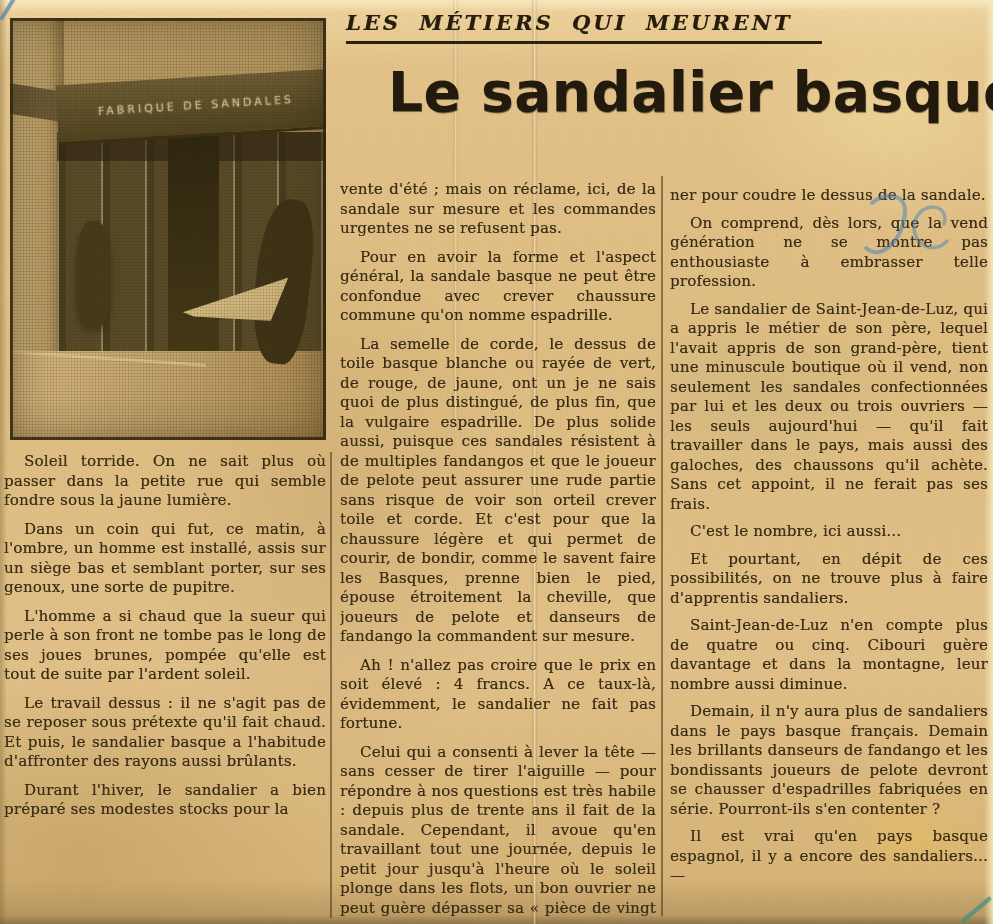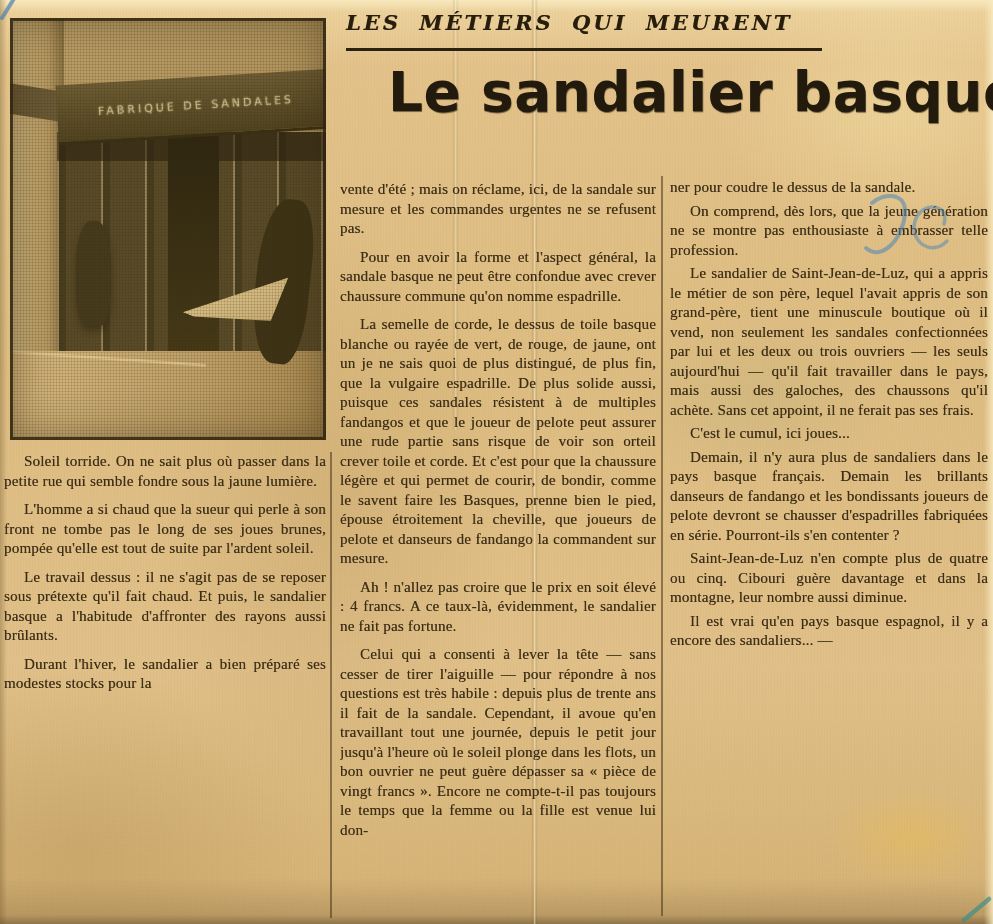--- a/index.html
+++ b/index.html
@@ -59,37 +59,37 @@
     clip-path:polygon(0 100%,100% 0,100% 65%,14% 100%);}
   .ph-halftone{inset:0;opacity:.5;
     background-image:radial-gradient(rgba(54,42,19,.55) .8px,transparent 1.15px);
     background-size:3px 3px;}
   .ph-vignette{inset:0;box-shadow:inset 0 0 0 3px rgba(48,38,16,.85),inset 0 0 44px rgba(52,40,16,.5);}
 
   
   .kicker{position:absolute;left:346px;top:10px;
     font-family:"DejaVu Serif",serif;font-style:italic;font-weight:bold;
     font-size:21px;letter-spacing:3px;word-spacing:8px;color:#261d0c;
-    padding:0 30px 13px 0;border-bottom:3px solid #2a2110;white-space:nowrap;
+    padding:0 30px 6px 0;border-bottom:3px solid #2a2110;white-space:nowrap;
     text-shadow:.4px .4px .6px rgba(40,30,12,.6);}
   .headline{position:absolute;left:388px;top:60px;margin:0;
     font-family:"DejaVu Sans",sans-serif;font-weight:bold;font-size:55px;
     letter-spacing:.5px;color:#221a0c;white-space:nowrap;
     text-shadow:.6px .6px .8px rgba(30,22,8,.55);}
 
   
   .col{position:absolute;font-size:15px;line-height:19.5px;text-align:justify;
     letter-spacing:.2px;overflow:hidden;
     text-shadow:.35px .35px .45px rgba(58,44,21,.55);}
-  .col p{margin:0 0 9px;text-indent:20px;font-family:Liberation Serif, serif;}
+  .col p{margin:0 0 9px;text-indent:20px;}
   .col p.cont{text-indent:0;}
   .col1{left:4px;top:452px;width:322px;height:468px;}
   .col2{left:340px;top:180px;width:316px;height:740px;}
   .col3{left:670px;top:178px;width:318px;height:742px;}
-  .col3 p{margin:0 0 4px;}
+  .col3 p{margin:8px 0 4px;}
   .rule{position:absolute;width:2px;background:rgba(70,52,26,.55);}
   .rule1{left:330px;top:452px;height:466px;}
   .rule2{left:661px;top:176px;height:740px;}
 
   .ink{position:absolute;inset:0;pointer-events:none;}
 </style>
 </head>
 <body>
 
 <div class="page">
@@ -121,40 +121,42 @@
   </div>
 
   <div class="kicker">LES MÉTIERS QUI MEURENT</div>
   <h1 class="headline">Le sandalier basque</h1>
 
   <div class="rule rule1"></div>
   <div class="rule rule2"></div>
 
   <div class="col col1">
     <p>Soleil torride. On ne sait plus où passer dans la petite rue qui semble fondre sous la jaune lumière.</p>
+    <p>Dans un coin qui fut, ce matin, à l'ombre, un homme est installé, assis sur un siège bas et semblant porter, sur ses genoux, une sorte de pupitre.</p>
     <p>L'homme a si chaud que la sueur qui perle à son front ne tombe pas le long de ses joues brunes, pompée qu'elle est tout de suite par l'ardent soleil.</p>
     <p>Le travail dessus : il ne s'agit pas de se reposer sous prétexte qu'il fait chaud. Et puis, le sandalier basque a l'habitude d'affronter des rayons aussi brûlants.</p>
     <p>Durant l'hiver, le sandalier a bien préparé ses modestes stocks pour la</p>
   </div>
 
   <div class="col col2">
     <p class="cont">vente d'été ; mais on réclame, ici, de la sandale sur mesure et les commandes urgentes ne se refusent pas.</p>
     <p>Pour en avoir la forme et l'aspect général, la sandale basque ne peut être confondue avec crever chaussure commune qu'on nomme espadrille.</p>
     <p>La semelle de corde, le dessus de toile basque blanche ou rayée de vert, de rouge, de jaune, ont un je ne sais quoi de plus distingué, de plus fin, que la vulgaire espadrille. De plus solide aussi, puisque ces sandales résistent à de multiples fandangos et que le joueur de pelote peut assurer une rude partie sans risque de voir son orteil crever toile et corde. Et c'est pour que la chaussure légère et qui permet de courir, de bondir, comme le savent faire les Basques, prenne bien le pied, épouse étroitement la cheville, que joueurs de pelote et danseurs de fandango la commandent sur mesure.</p>
     <p>Ah ! n'allez pas croire que le prix en soit élevé : 4 francs. A ce taux-là, évidemment, le sandalier ne fait pas fortune.</p>
     <p>Celui qui a consenti à lever la tête — sans cesser de tirer l'aiguille — pour répondre à nos questions est très habile : depuis plus de trente ans il fait de la sandale. Cependant, il avoue qu'en travaillant tout une journée, depuis le petit jour jusqu'à l'heure où le soleil plonge dans les flots, un bon ouvrier ne peut guère dépasser sa « pièce de vingt francs ». Encore ne compte-t-il pas toujours le temps que la femme ou la fille est venue lui don-</p>
   </div>
 
   <div class="col col3">
     <p class="cont">ner pour coudre le dessus de la sandale.</p>
-    <p>On comprend, dès lors, que la jeune génération ne se montre pas enthousiaste à embrasser telle profession.</p>
+    <p>On comprend, dès lors, que la vend génération ne se montre pas enthousiaste à embrasser telle profession.</p>
     <p>Le sandalier de Saint-Jean-de-Luz, qui a appris le métier de son père, lequel l'avait appris de son grand-père, tient une minuscule boutique où il vend, non seulement les sandales confectionnées par lui et les deux ou trois ouvriers — les seuls aujourd'hui — qu'il fait travailler dans le pays, mais aussi des galoches, des chaussons qu'il achète. Sans cet appoint, il ne ferait pas ses frais.</p>
-    <p>C'est le cumul, ici joues...</p>
+    <p>C'est le nombre, ici aussi...</p>
+    <p>Et pourtant, en dépit de ces possibilités, on ne trouve plus à faire d'apprentis sandaliers.</p>
+    <p>Saint-Jean-de-Luz n'en compte plus de quatre ou cinq. Cibouri guère davantage et dans la montagne, leur nombre aussi diminue.</p>
     <p>Demain, il n'y aura plus de sandaliers dans le pays basque français. Demain les brillants danseurs de fandango et les bondissants joueurs de pelote devront se chausser d'espadrilles fabriquées en série. Pourront-ils s'en contenter ?</p>
-    <p>Saint-Jean-de-Luz n'en compte plus de quatre ou cinq. Cibouri guère davantage et dans la montagne, leur nombre aussi diminue.</p>
     <p>
       <span>Il est vrai qu'en pays basque espagnol, il y a encore des sandaliers... —</span>
       
     </p>
   </div>
 
   <svg class="ink" width="993" height="924" viewBox="0 0 993 924">
     <path d="M 15 -3 L 2 18" stroke="#4a80b0" stroke-width="4" stroke-linecap="round" fill="none" opacity="0.7"></path>
     <path d="M 872 203 C 884 192, 906 193, 905 212 C 904 238, 882 262, 866 248" stroke="#4a85b8" stroke-width="4" stroke-linecap="round" fill="none" opacity="0.55"></path>
     <path d="M 944 224 C 950 204, 922 200, 915 221 C 909 242, 932 257, 947 241" stroke="#4a85b8" stroke-width="3.5" stroke-linecap="round" fill="none" opacity="0.5"></path>

